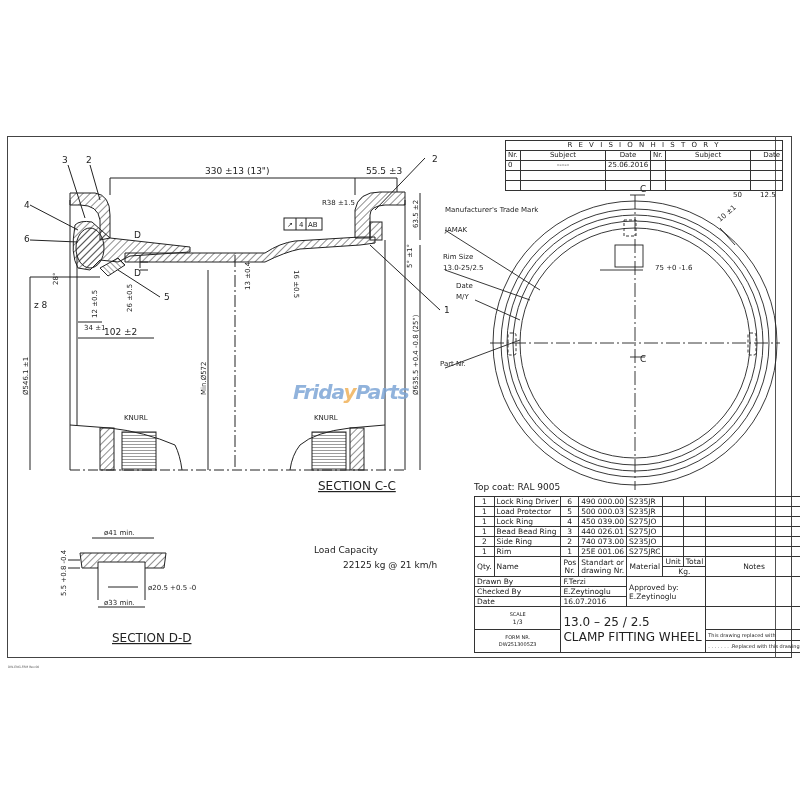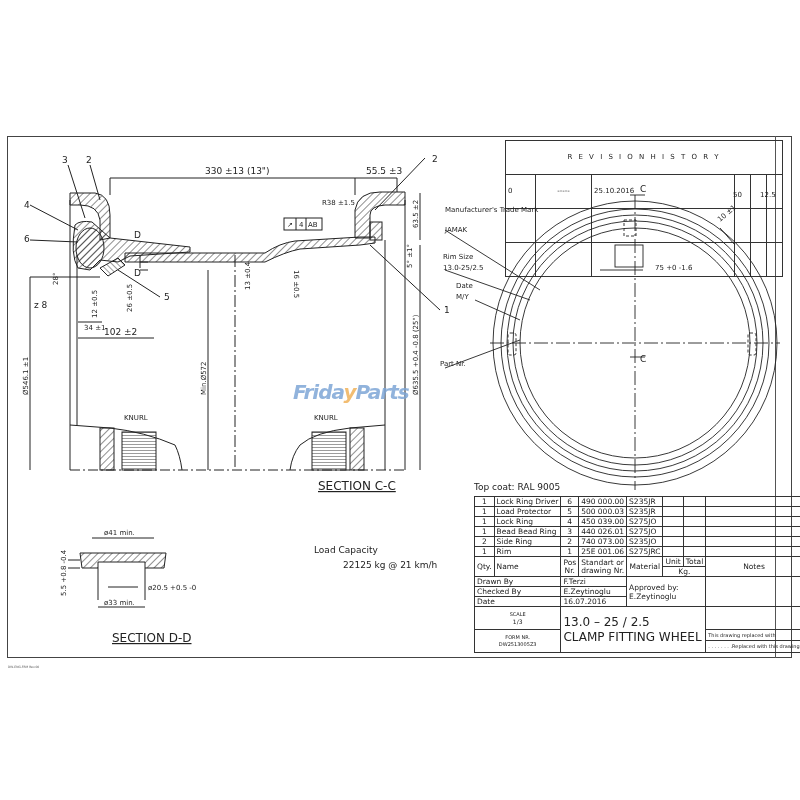--- a/index.html
+++ b/index.html
@@ -6,39 +6,47 @@
   body{width:800px;height:800px;position:relative;overflow:hidden;font-family:"Liberation Sans",sans-serif;color:#222;}
   .sheet{position:absolute;left:7px;top:136px;width:785px;height:522px;border:1px solid #444;box-sizing:border-box;}
   .inner{position:absolute;left:775px;top:136px;width:6px;height:522px;border-left:1px solid #555;box-sizing:border-box;}
   svg{position:absolute;left:0;top:0;}
   .t{font-family:"DejaVu Sans",sans-serif;font-size:9px;fill:#222;}
   .tsm{font-family:"DejaVu Sans",sans-serif;font-size:7px;fill:#222;}
   .tlg{font-family:"DejaVu Sans",sans-serif;font-size:12px;fill:#222;}
   table.bom{position:absolute;left:474px;top:496px;width:302px;border-collapse:collapse;font-family:"DejaVu Sans",sans-serif;font-size:7.5px;}
   table.bom td{border:1px solid #333;padding:0 2px;height:9px;line-height:9px;white-space:nowrap;overflow:hidden;}
   table.rev{position:absolute;left:505px;top:140px;width:278px;border-collapse:collapse;font-family:"DejaVu Sans",sans-serif;font-size:7px;}
-  table.rev td{border:1px solid #333;padding:12px 2px;height:9px;line-height:9px;white-space:nowrap;}
+  table.rev td{border:1px solid #333;padding:0 2px;height:9px;line-height:9px;white-space:nowrap;}
   .watermark{position:absolute;left:293px;top:380px;font-family:"DejaVu Sans",sans-serif;font-weight:bold;font-style:italic;font-size:20px;color:#7ea6d6;letter-spacing:-1px;opacity:.85;}
   .wm-y{color:#f0b25a;}
 </style>
 </head>
 <body>
 
 <div class="sheet"></div>
 <div class="inner"></div>
 
 <table class="rev">
   <tbody>
       <tr>
         <td colspan="6" style="text-align:center;letter-spacing:2px;">R E V I S I O N     H I S T O R Y</td>
       </tr>
   <tr>
+    <td style="width:10px">Nr.</td>
+    <td style="text-align:center;width:80px">Subject</td>
+    <td style="text-align:center;width:36px">Date</td>
+    <td style="width:10px">Nr.</td>
+    <td style="text-align:center;width:80px">Subject</td>
+    <td style="text-align:right">Date</td>
+  </tr>
+  <tr>
     <td>0</td>
     <td style="text-align:center">-----</td>
-    <td>25.10.2016</td>
+    <td>25.06.2016</td>
     <td></td>
     <td></td>
     <td></td>
   </tr>
   <tr>
         <td></td>
         <td></td>
         <td></td>
         <td></td>
         <td></td>

